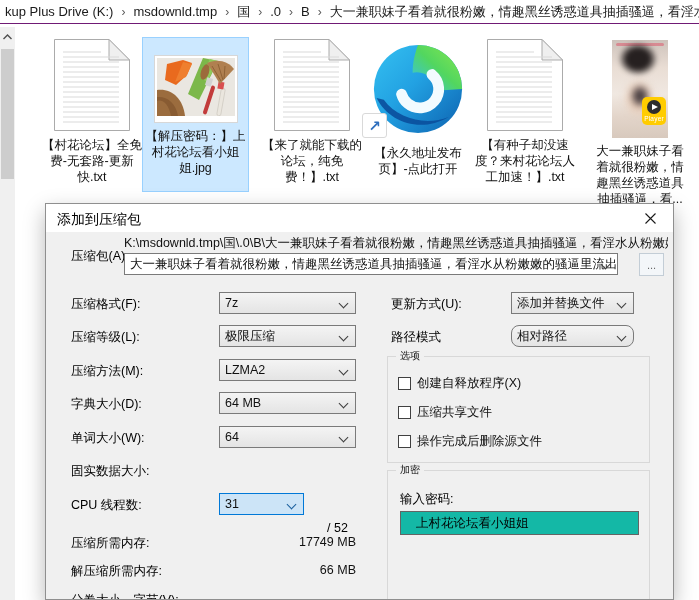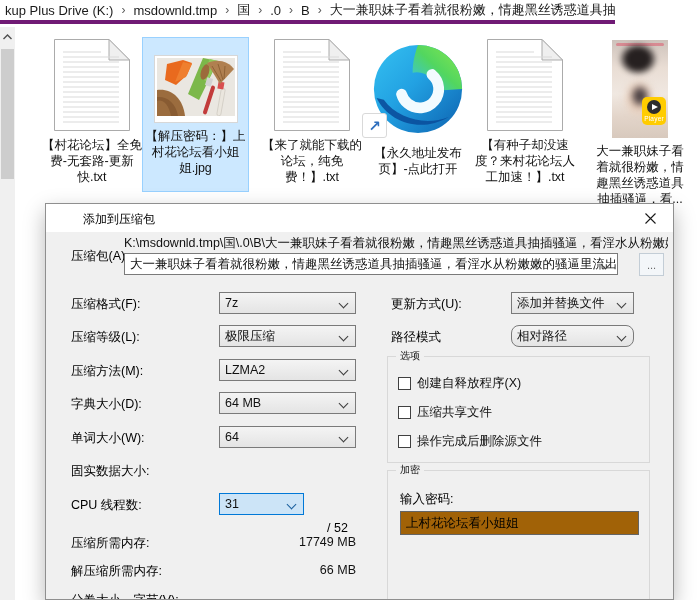--- a/index.html
+++ b/index.html
@@ -4,23 +4,23 @@
 <style>
   * { box-sizing: border-box; margin: 0; padding: 0; }
   html,body { background:#fff; }
   #screen {
     position: relative; width: 699px; height: 600px; overflow: hidden;
     background: #fff; font-family: "Liberation Sans", "DejaVu Sans", sans-serif;
     color:#111;
   }
   
   .breadcrumb {
-    position:absolute; top:0; left:0; width:615px; height:24px;
+    position:absolute; top:0; left:0; width:699px; height:24px;
     display:flex; align-items:center; white-space:nowrap; overflow:hidden;
-    font-size:13px; color:#1a1a1a; background:#fff; border-bottom:4px solid #701a75;
+    font-size:13px; color:#1a1a1a; background:#fff; border-bottom:1px solid #701a75;
   }
   .crumb { padding:0 5px; }
   .crumb-sep { color:#5a5a5a; font-size:12px; padding:0 3px; }
   
   .scrollbar { position:absolute; left:0; top:27px; width:15px; height:573px; background:#f0f0f0; }
   .scroll-up { position:absolute; top:2px; left:0; width:15px; height:15px; display:flex; align-items:center; justify-content:center; }
   .scroll-thumb { position:absolute; left:1px; top:22px; width:13px; height:130px; background:#cdcdcd; }
   
   .file { position:absolute; top:38px; text-align:center; cursor:default; }
   .file-label { font-size:12.5px; line-height:16px; margin:5px auto 0; color:#111; width:100px; }
@@ -43,43 +43,43 @@
     border-top:3.5px solid transparent; border-bottom:3.5px solid transparent; }
   .player-text { font-size:6.5px; line-height:9px; color:#fff; text-align:center; letter-spacing:.2px; }
   .shortcut-badge { position:absolute; left:0; bottom:2px; width:25px; height:25px; background:#fff;
     border:1px solid #d9d9d9; border-radius:3px; display:flex; align-items:center; justify-content:center;
     font-size:15px; font-weight:bold; color:#2f6fbe; }
   
   .dialog { position:absolute; left:45px; top:203px; width:629px; height:397px;
     background:#f0f0f0; border:1px solid #8f8f8f; overflow:hidden;
     box-shadow:0 8px 20px rgba(0,0,0,.28); font-size:12.5px; }
   .dlg-titlebar { position:absolute; top:0; left:0; width:100%; height:28px; background:#fff; }
-  .dlg-title { position:absolute; left:11px; top:7px; font-size:12px; color:#000;margin-left:26px; }
+  .dlg-title { position:absolute; left:11px; top:7px; font-size:14px; color:#000; }
   .dlg-close { position:absolute; right:0; top:0; width:45px; height:28px; background:#fff;
     display:flex; align-items:center; justify-content:center; cursor:pointer; }
   .lbl { position:absolute; white-space:nowrap; color:#000; }
   .combo { position:absolute; height:22px; border:1px solid #7a7a7a;
     background:linear-gradient(#f4f4f4,#e4e4e4); display:flex; align-items:center;
     padding:0 18px 0 5px; white-space:nowrap; overflow:hidden; cursor:default; }
   .combo::after { content:""; position:absolute; right:8px; top:7px; width:6px; height:6px;
     border-right:1.3px solid #3c3c3c; border-bottom:1.3px solid #3c3c3c; transform:rotate(45deg); }
   .combo.white { background:#fff; }
   .combo.focused { background:#cce4f7; border-color:#0078d7; }
   .combo.focused::after { border-color:#1a5f9e; }
   .path-text { position:absolute; left:78px; top:31px; width:544px; white-space:nowrap; overflow:hidden; font-size:12.5px; }
   .btn-browse { position:absolute; left:593px; top:49px; width:25px; height:23px;
     background:#f3f6f9; border:1px solid #c3cdd6; color:#6b6b6b; font-size:11px;
     display:flex; align-items:center; justify-content:center; cursor:pointer; }
   .memval { position:absolute; width:137px; text-align:right; }
   .groupbox { position:absolute; border:1px solid #d8d8d8; }
   .gtitle { position:absolute; top:-8px; left:8px; background:#f0f0f0; padding:0 4px; font-size:10px; }
   .checkrow { position:absolute; display:flex; align-items:center; gap:6px; cursor:pointer; }
   .checkbox { width:13px; height:13px; background:#fff; border:1px solid #404040; flex:none; }
-  .txtinput { position:absolute; background:#a16207; border:1px solid #646464; font-size:12.5px;
-    font-family:"Liberation Sans","DejaVu Sans",sans-serif; padding:0 5px; outline:none; }
+  .txtinput { position:absolute; background:#14b8a6; border:1px solid #646464; font-size:12.5px;
+    font-family:"Liberation Sans","DejaVu Sans",sans-serif; padding:0 15px; outline:none; }
 </style>
 </head>
 <body>
 
 <div id="screen">
 
   <div class="breadcrumb">
     <span class="crumb">kup Plus Drive (K:)</span>
     <span class="crumb-sep">›</span>
     <span class="crumb">msdownld.tmp</span>

